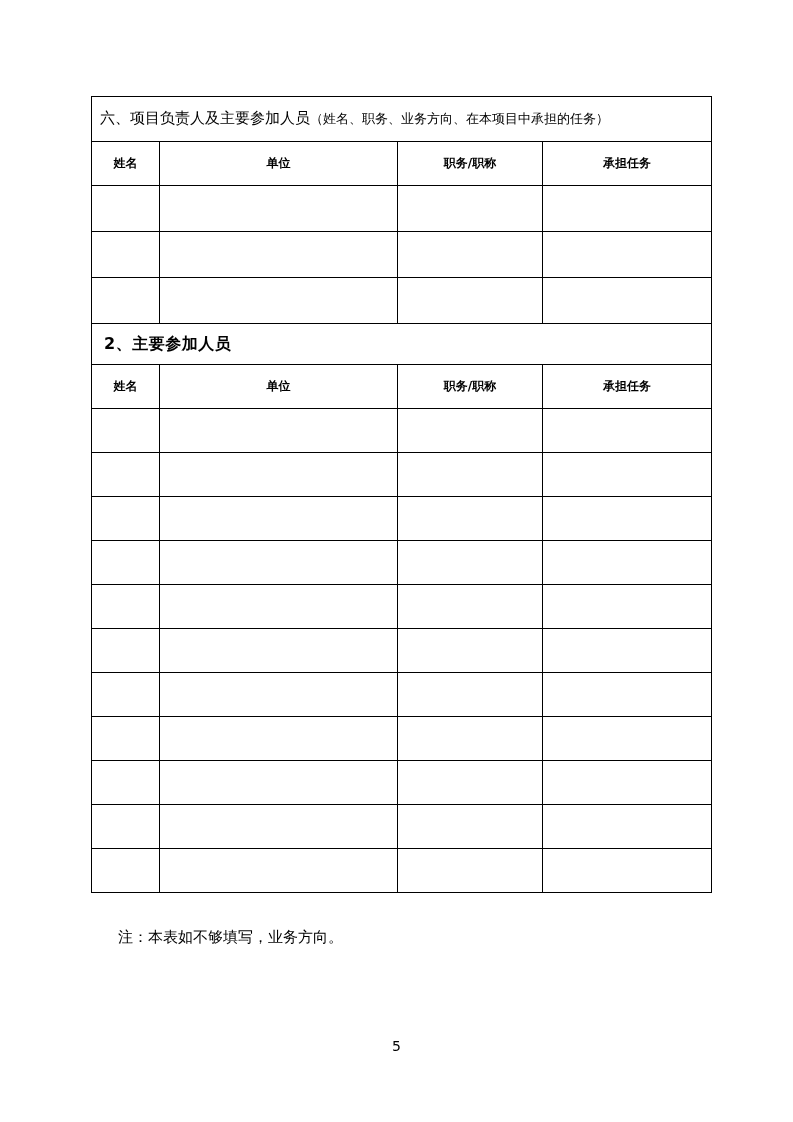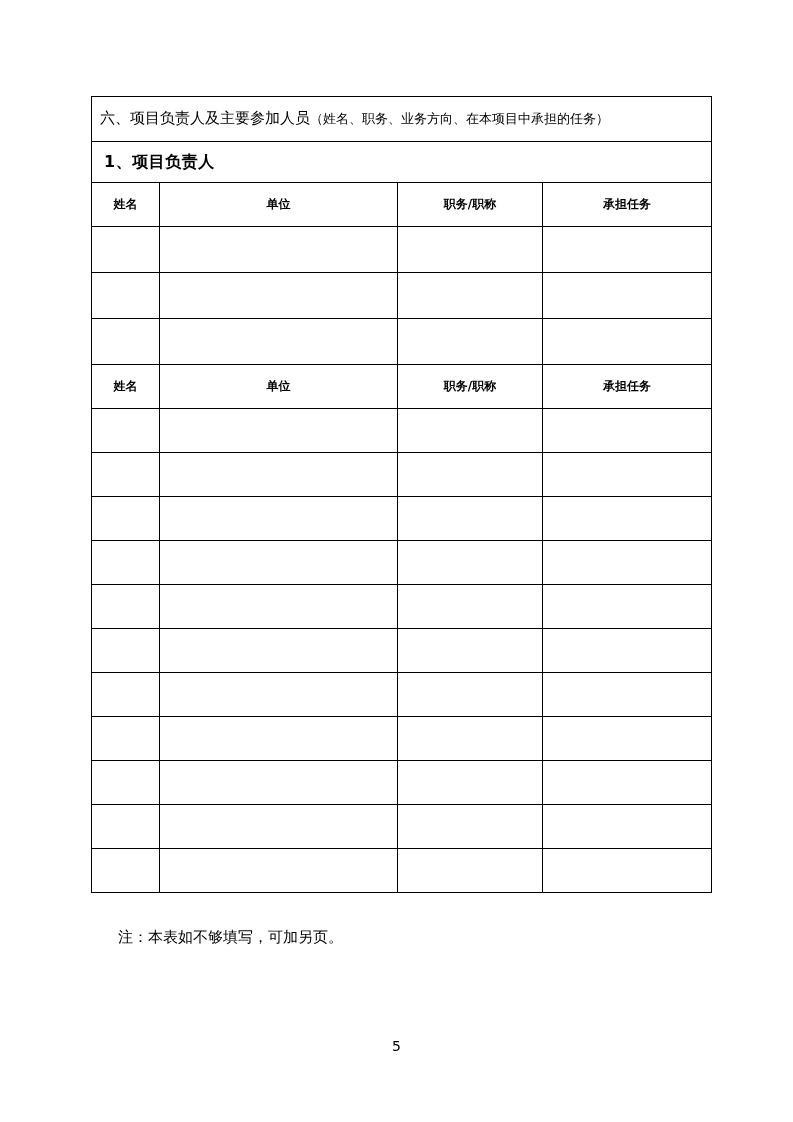--- a/index.html
+++ b/index.html
@@ -90,23 +90,20 @@
       <col style="width:238px">
       <col style="width:145px">
       <col style="width:169px">
     </colgroup>
     <tbody>
       <tr>
         <td class="section-head" colspan="4"><span>六、项目负责人及主要参加人员</span><span class="note">（姓名、职务、业务方向、在本项目中承担的任务）</span></td>
       </tr>
 
       <tr>
-        <td class="sub-head" colspan="4">1、项目负责人</td>
-      </tr>
-      <tr>
         <td class="col-head">姓名</td>
         <td class="col-head">单位</td>
         <td class="col-head">职务/职称</td>
         <td class="col-head">承担任务</td>
       </tr>
       <tr class="blank-row-a">
         <td></td>
         <td></td>
         <td></td>
         <td></td>
@@ -118,20 +115,23 @@
         <td></td>
       </tr>
       <tr class="blank-row-a">
         <td></td>
         <td></td>
         <td></td>
         <td></td>
       </tr>
 
       <tr>
+        <td class="sub-head" colspan="4">2、主要参加人员</td>
+      </tr>
+      <tr>
         <td class="col-head">姓名</td>
         <td class="col-head">单位</td>
         <td class="col-head">职务/职称</td>
         <td class="col-head">承担任务</td>
       </tr>
 
       <tr class="blank-row">
         <td></td>
         <td></td>
         <td></td>
@@ -193,16 +193,16 @@
       </tr>
       <tr class="blank-row">
         <td></td>
         <td></td>
         <td></td>
         <td></td>
       </tr>
     </tbody>
   </table>
 
-  <div class="note-line">注：本表如不够填写，可加另页。</div>
+  <div class="note-line">注：本表如不够填写，业务方向。</div>
   <div class="page-number">5</div>
 
 </div>
 
 </body></html>

